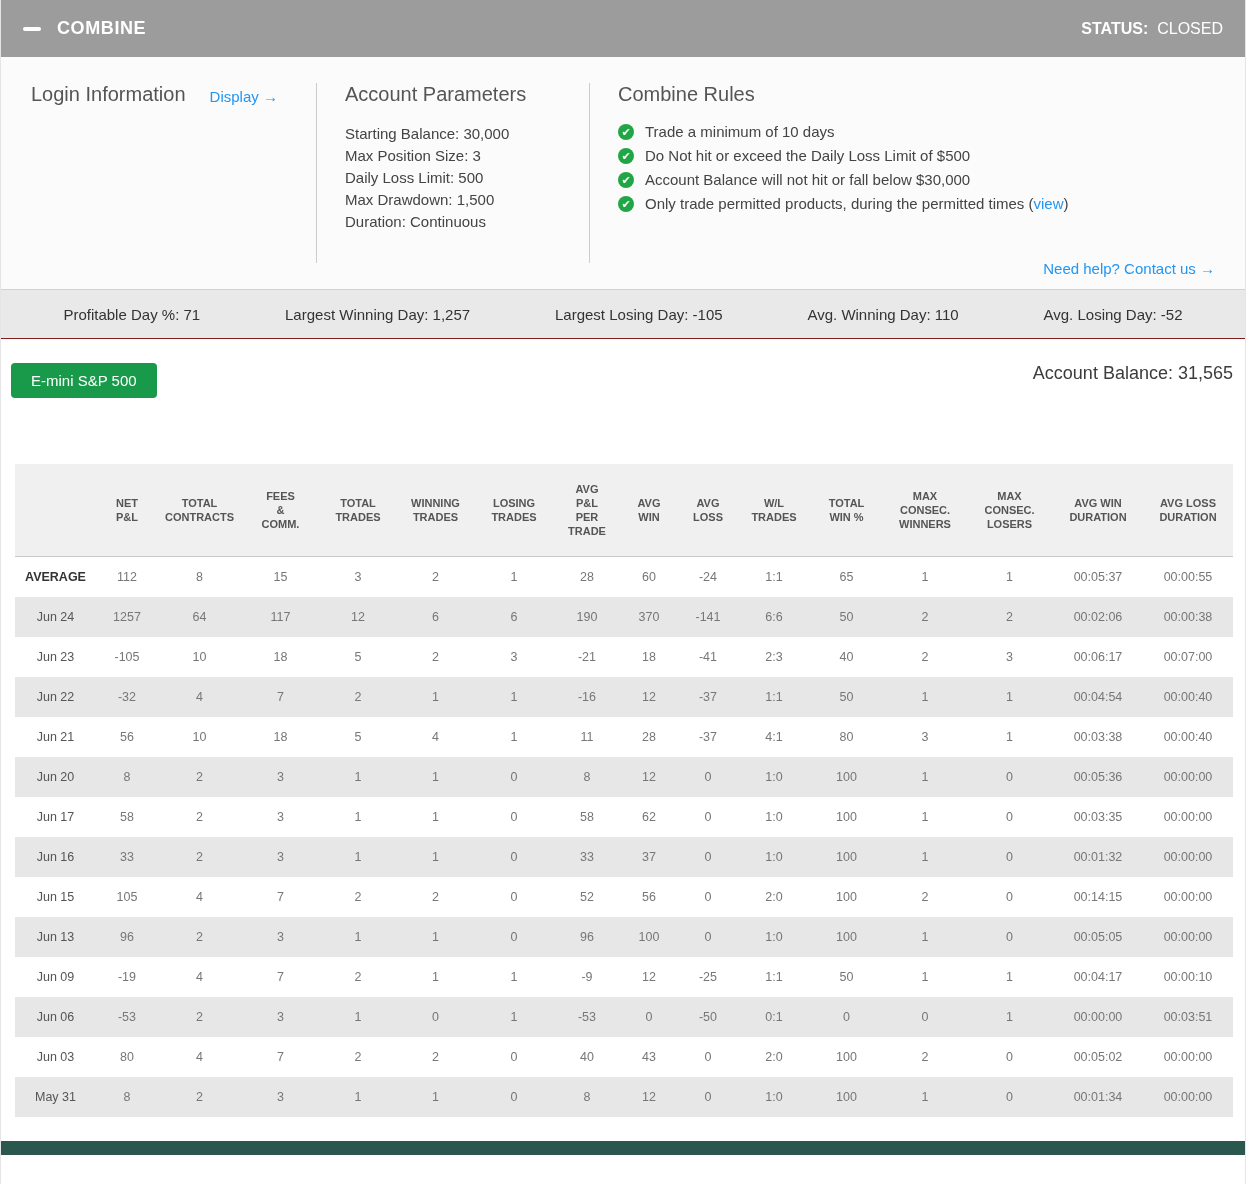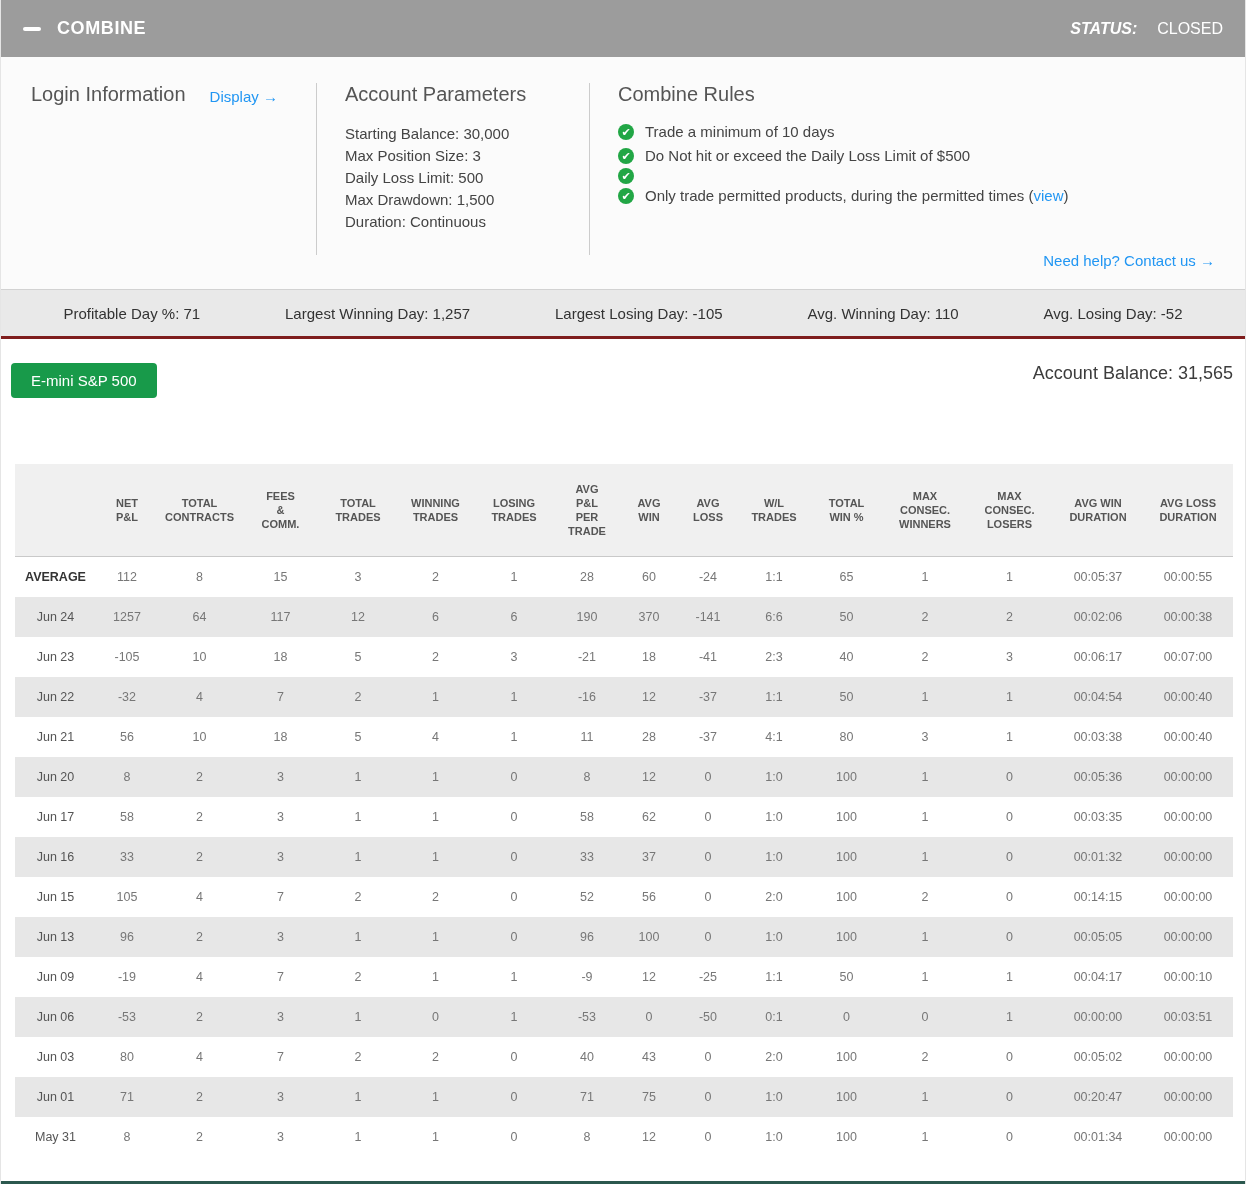--- a/index.html
+++ b/index.html
@@ -23,29 +23,29 @@
     color: #fff;
   }
   .minus-icon {
     width: 18px; height: 4px;
     background: #fff; border-radius: 2px;
     margin-right: 16px;
     cursor: pointer;
   }
   .top-title { font-weight: bold; font-size: 18px; letter-spacing: 0.6px; }
   .top-status { margin-left: auto; font-size: 16px; }
-  .top-status .lbl { font-weight: bold; margin-right: 20px; font-style: italic; }
+  .top-status .lbl { font-weight: bold; margin-right: 9px; }
 
   
   .info-panel {
     height: 233px;
     background: #fbfbfb;
     border-bottom: 1px solid #d2d2d2;
     display: flex;
-    padding: 26px 30px 20px 30px;
+    padding: 26px 30px 12px 30px;
   }
   .section-title { font-size: 20px; color: #555; font-weight: 400; }
   .info-login { width: 285px; display: flex; align-items: flex-start; }
   .display-link {
     color: #2196f3; font-size: 15px; margin-left: 24px; margin-top: 5px;
     text-decoration: none; cursor: pointer; white-space: nowrap;
   }
   .v-divider { width: 1px; background: #cccccc; margin: 0 0 14px 0; }
   .info-params { width: 272px; padding: 0 28px; }
   .param-lines { margin-top: 17px; font-size: 15px; color: #444; line-height: 22px; }
@@ -61,21 +61,21 @@
   .inline-link { color: #2196f3; text-decoration: none; cursor: pointer; }
   .help-link {
     margin-top: auto; align-self: flex-end;
     color: #2196f3; font-size: 15px; text-decoration: none; cursor: pointer;
   }
 
   
   .stats-bar {
     height: 49px;
     background: #e9e9e9;
-    border-bottom: 3px solid #7f1d1d;
+    border-bottom: 1px solid #7f1d1d;
     display: flex;
     align-items: center;
     justify-content: space-around;
     padding: 0 20px;
     font-size: 15px;
     color: #333;
   }
 
   
   .instrument-row {
@@ -156,20 +156,21 @@
       <div class="rule">
         <span class="check-icon">✔</span>
         <span>Trade a minimum of 10 days</span>
       </div>
       <div class="rule">
         <span class="check-icon">✔</span>
         <span>Do Not hit or exceed the Daily Loss Limit of $500</span>
       </div>
       <div class="rule">
         <span class="check-icon">✔</span>
+        <span>Account Balance will not hit or fall below $30,000</span>
       </div>
       <div class="rule">
         <span class="check-icon">✔</span>
         <span><span>Only trade permitted products, during the permitted times (</span><a class="inline-link">view</a><span>)</span></span>
       </div>
     </div>
     <a class="help-link">Need help? Contact us →</a>
   </div>
 </div>
 
@@ -475,38 +476,20 @@
           <td>43</td>
           <td>0</td>
           <td>2:0</td>
           <td>100</td>
           <td>2</td>
           <td>0</td>
           <td>00:05:02</td>
           <td>00:00:00</td>
         </tr>
         <tr>
-          <td class="row-label">Jun 01</td>
-          <td>71</td>
-          <td>2</td>
-          <td>3</td>
-          <td>1</td>
-          <td>1</td>
-          <td>0</td>
-          <td>71</td>
-          <td>75</td>
-          <td>0</td>
-          <td>1:0</td>
-          <td>100</td>
-          <td>1</td>
-          <td>0</td>
-          <td>00:20:47</td>
-          <td>00:00:00</td>
-        </tr>
-        <tr>
           <td class="row-label">May 31</td>
           <td>8</td>
           <td>2</td>
           <td>3</td>
           <td>1</td>
           <td>1</td>
           <td>0</td>
           <td>8</td>
           <td>12</td>
           <td>0</td>

